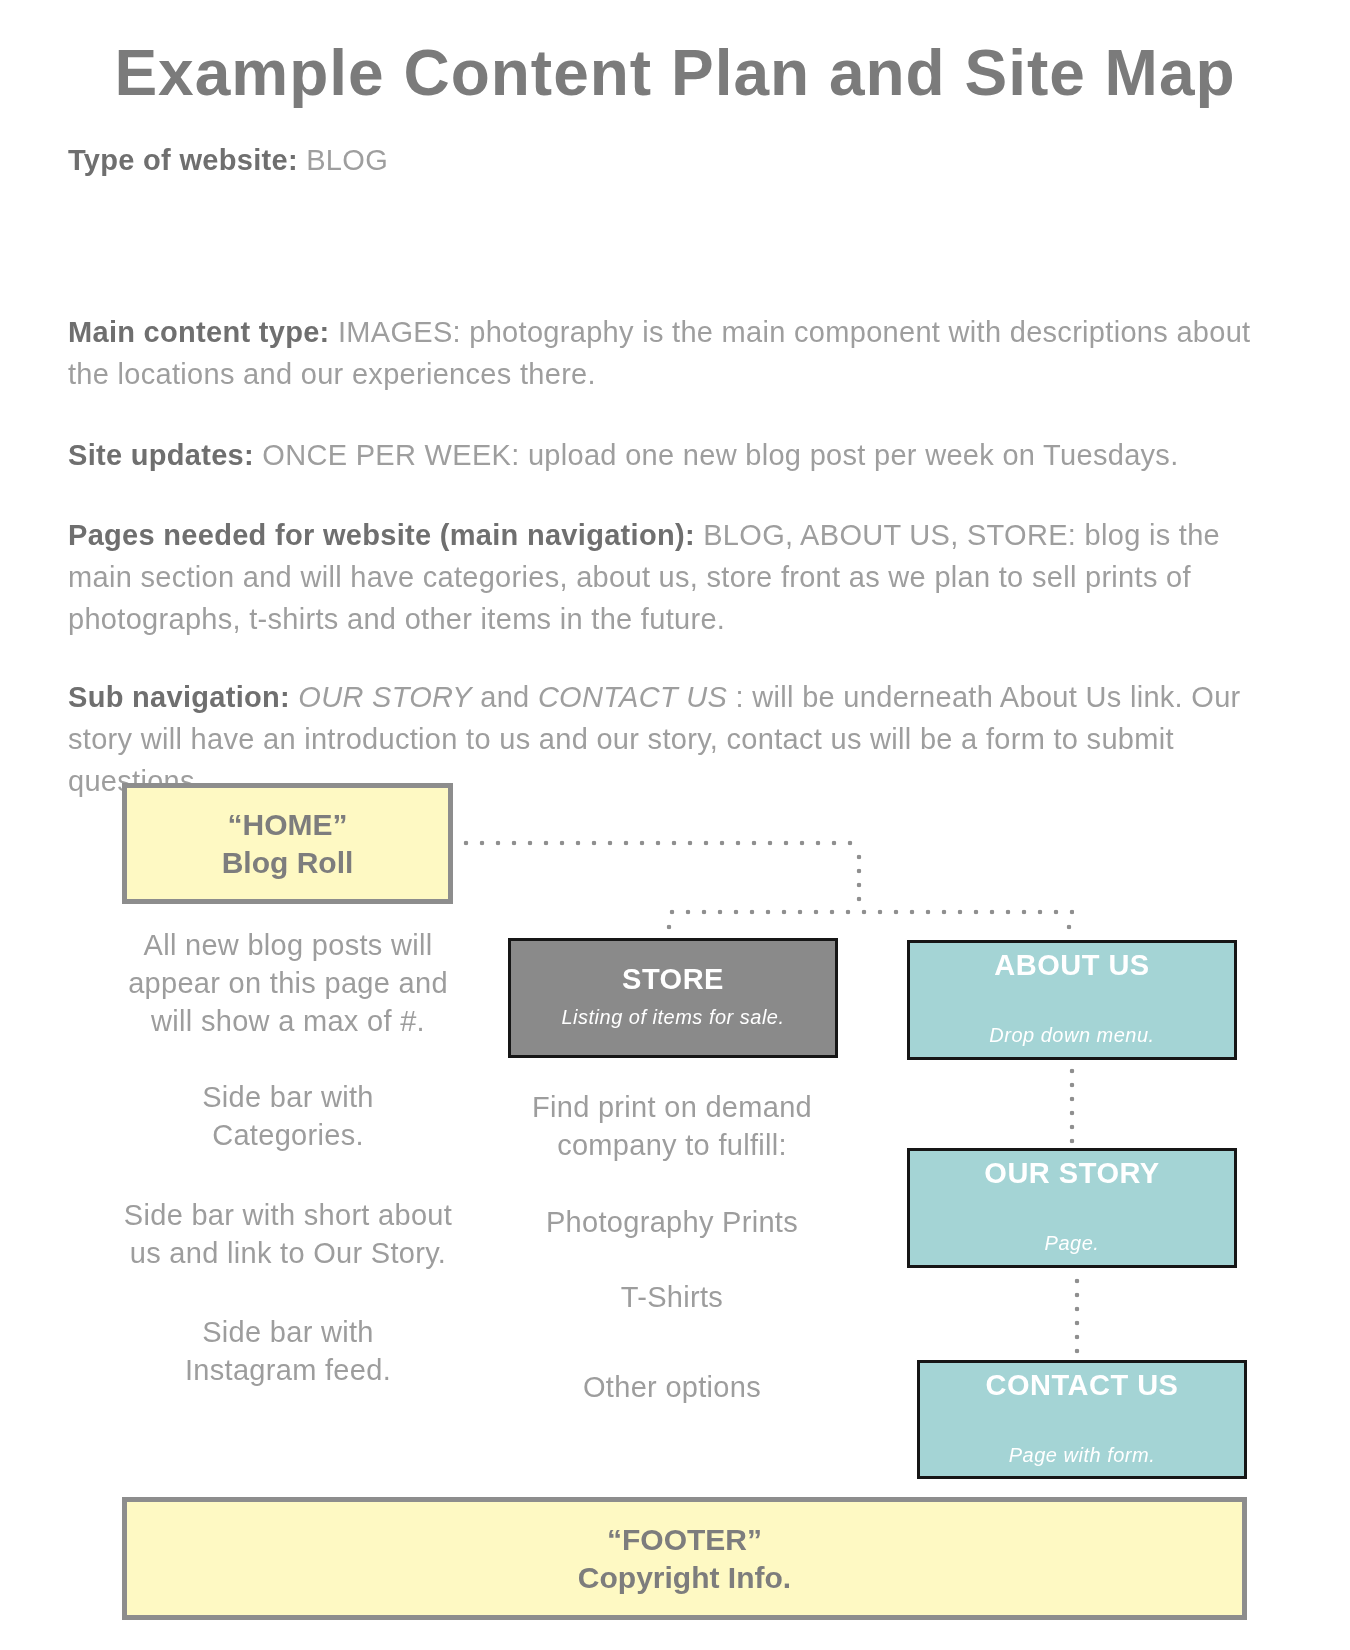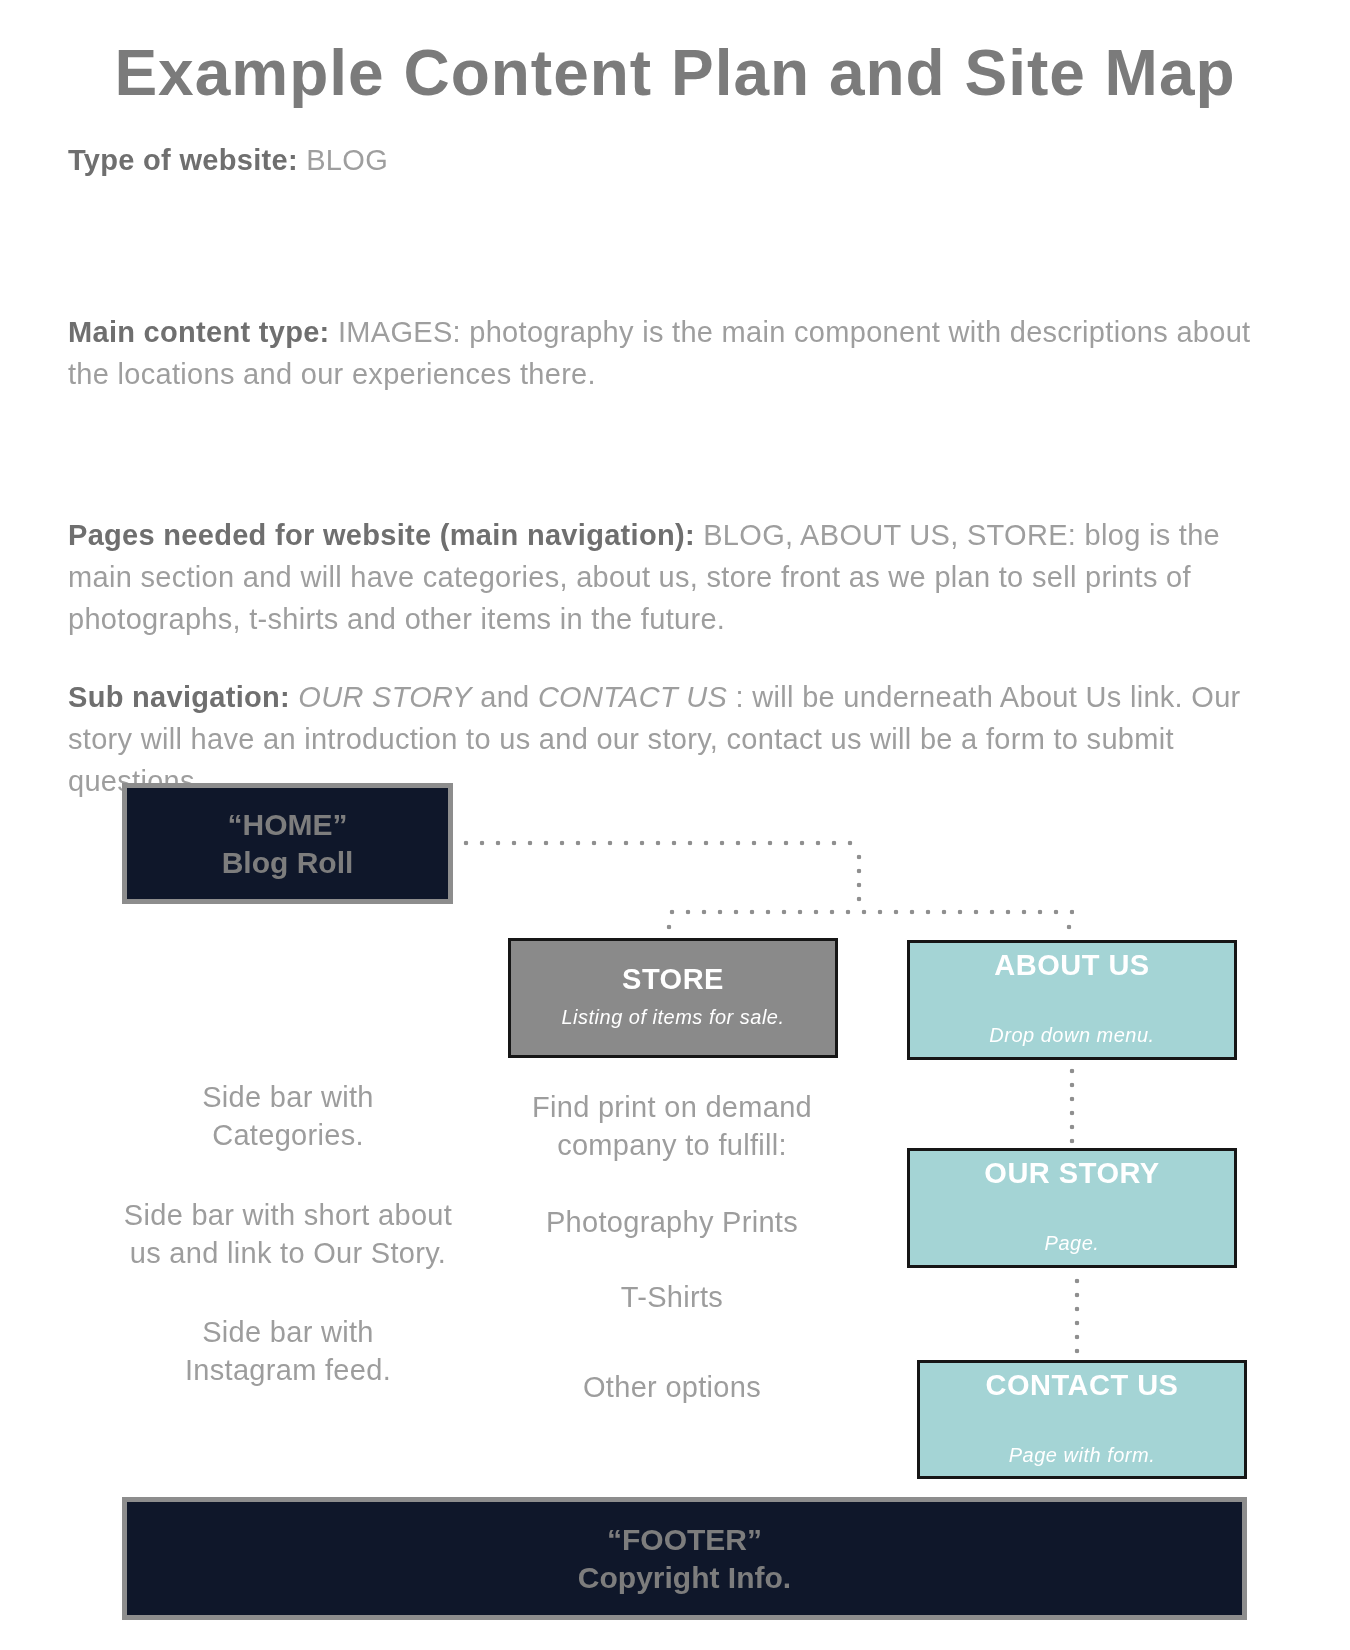--- a/index.html
+++ b/index.html
@@ -17,21 +17,21 @@
   }
   .para .lbl{font-weight:bold;color:#6f6f6f;}
   .para .it{font-style:italic;}
   .p1{top:139px;} .p2{top:229px;} .p3{top:311px;}
   .p4{top:434px;} .p5{top:514px;} .p6{top:676px;}
 
   .box{
     position:absolute;box-sizing:border-box;display:flex;flex-direction:column;
     justify-content:center;align-items:center;text-align:center;line-height:38px;
   }
-  .outlined{background:#0f172a;border:5px solid #8d8d8d;color:#7d7d7d;justify-content:center;}
+  .outlined{background:#fef9c3;border:5px solid #8d8d8d;color:#7d7d7d;justify-content:center;}
   .outlined .t1,.outlined .t2{font-weight:bold;font-size:30px;}
   .filled{border:3px solid #161616;color:#ffffff;letter-spacing:0.5px;}
   .filled .t1{font-weight:bold;font-size:29px;}
   .filled .t2{font-size:20px;font-style:italic;}
   .store-fill{background:#8a8a8a;}
   .teal-fill{background:#a4d4d5;gap:32px;}
 
   .box-home{left:122px;top:783px;width:331px;height:121px;}
   .box-store{left:508px;top:938px;width:330px;height:120px;}
   .box-about{left:907px;top:940px;width:330px;height:120px;}
@@ -77,20 +77,24 @@
     <span class="lbl">Type of website:</span>
     <span>BLOG</span>
   </div>
 
 
   <div class="para p3">
     <span class="lbl">Main content type:</span>
     <span>IMAGES: photography is the main component with descriptions about the locations and our experiences there.</span>
   </div>
 
+  <div class="para p4">
+    <span class="lbl">Site updates:</span>
+    <span>ONCE PER WEEK: upload one new blog post per week on Tuesdays.</span>
+  </div>
 
   <div class="para p5">
     <span class="lbl">Pages needed for website (main navigation):</span>
     <span>BLOG, ABOUT US, STORE: blog is the main section and will have categories, about us, store front as we plan to sell prints of photographs, t-shirts and other items in the future.</span>
   </div>
 
   <div class="para p6">
     <span class="lbl">Sub navigation:</span>
     <span class="it">OUR STORY</span>
     <span> and </span>
@@ -129,20 +133,23 @@
   <div class="box filled teal-fill box-contact">
     <div class="t1">CONTACT US</div>
     <div class="t2">Page with form.</div>
   </div>
 
   <div class="box outlined box-footer">
     <div class="t1">“FOOTER”</div>
     <div class="t2">Copyright Info.</div>
   </div>
 
+  <div class="note lnote ln1">All new blog posts will
+appear on this page and
+will show a max of #.</div>
   <div class="note lnote ln2">Side bar with
 Categories.</div>
   <div class="note lnote ln3">Side bar with short about
 us and link to Our Story.</div>
   <div class="note lnote ln4">Side bar with
 Instagram feed.</div>
 
   <div class="note mnote mn1">Find print on demand
 company to fulfill:</div>
   <div class="note mnote mn2">Photography Prints</div>

